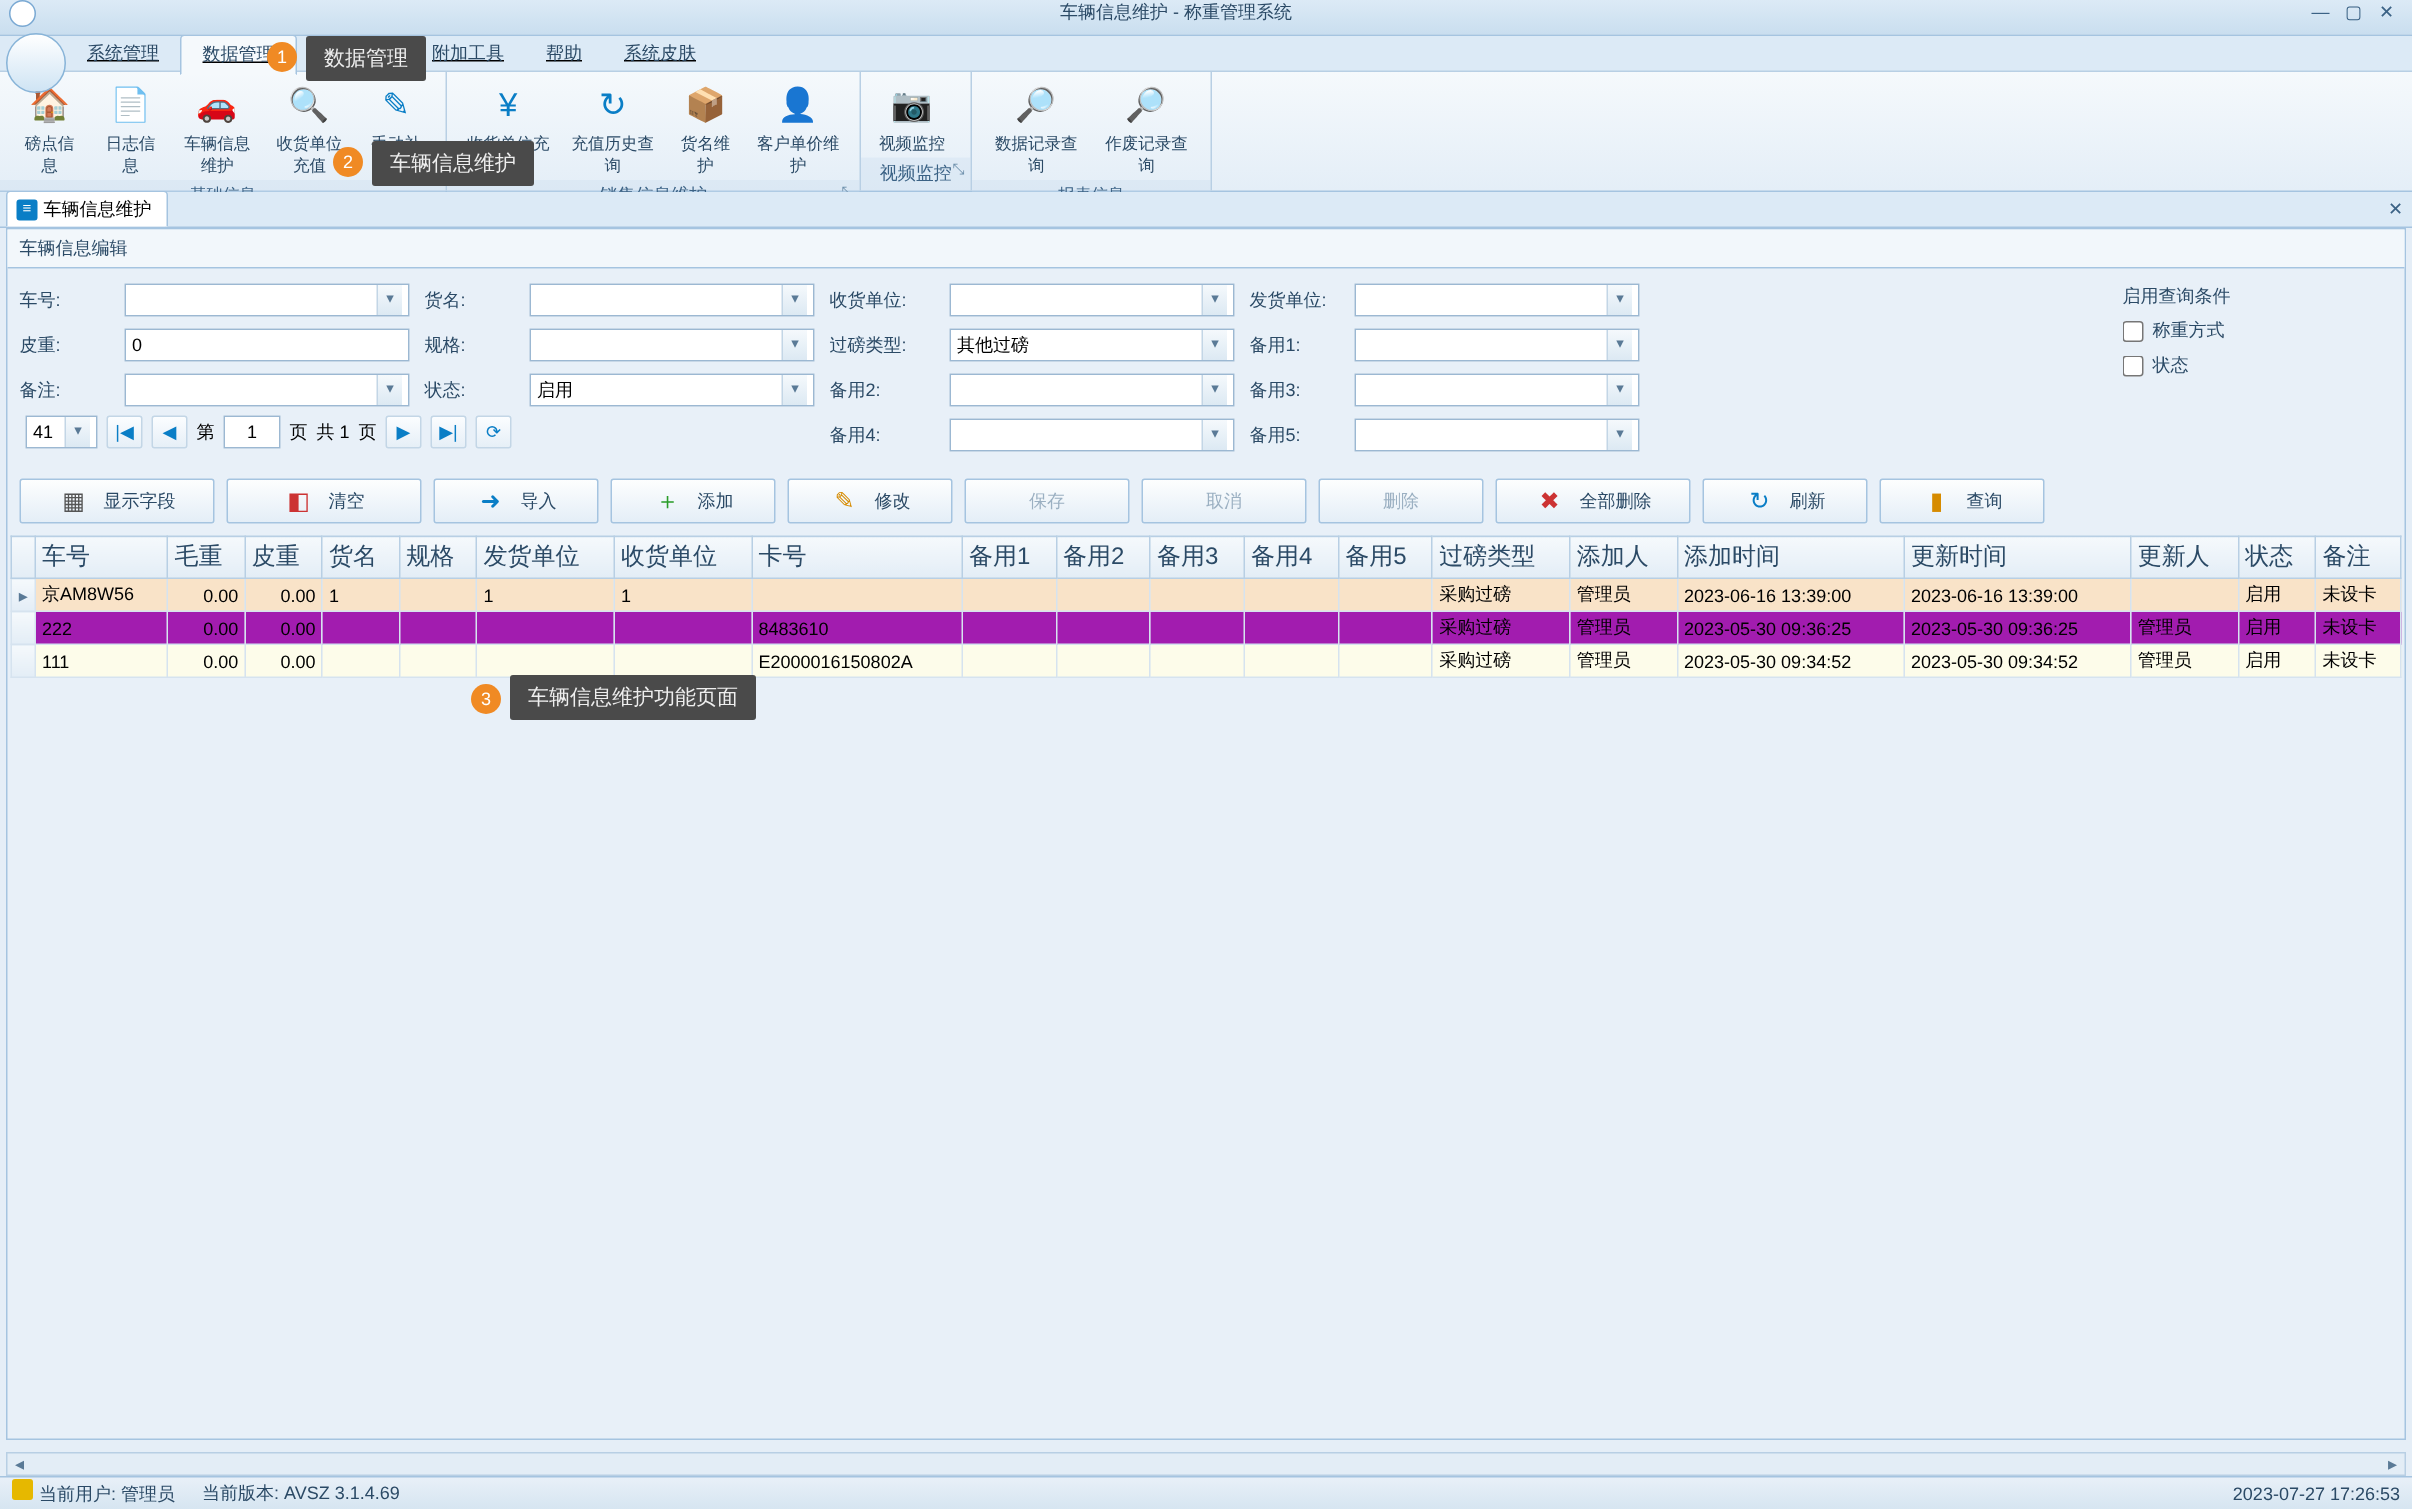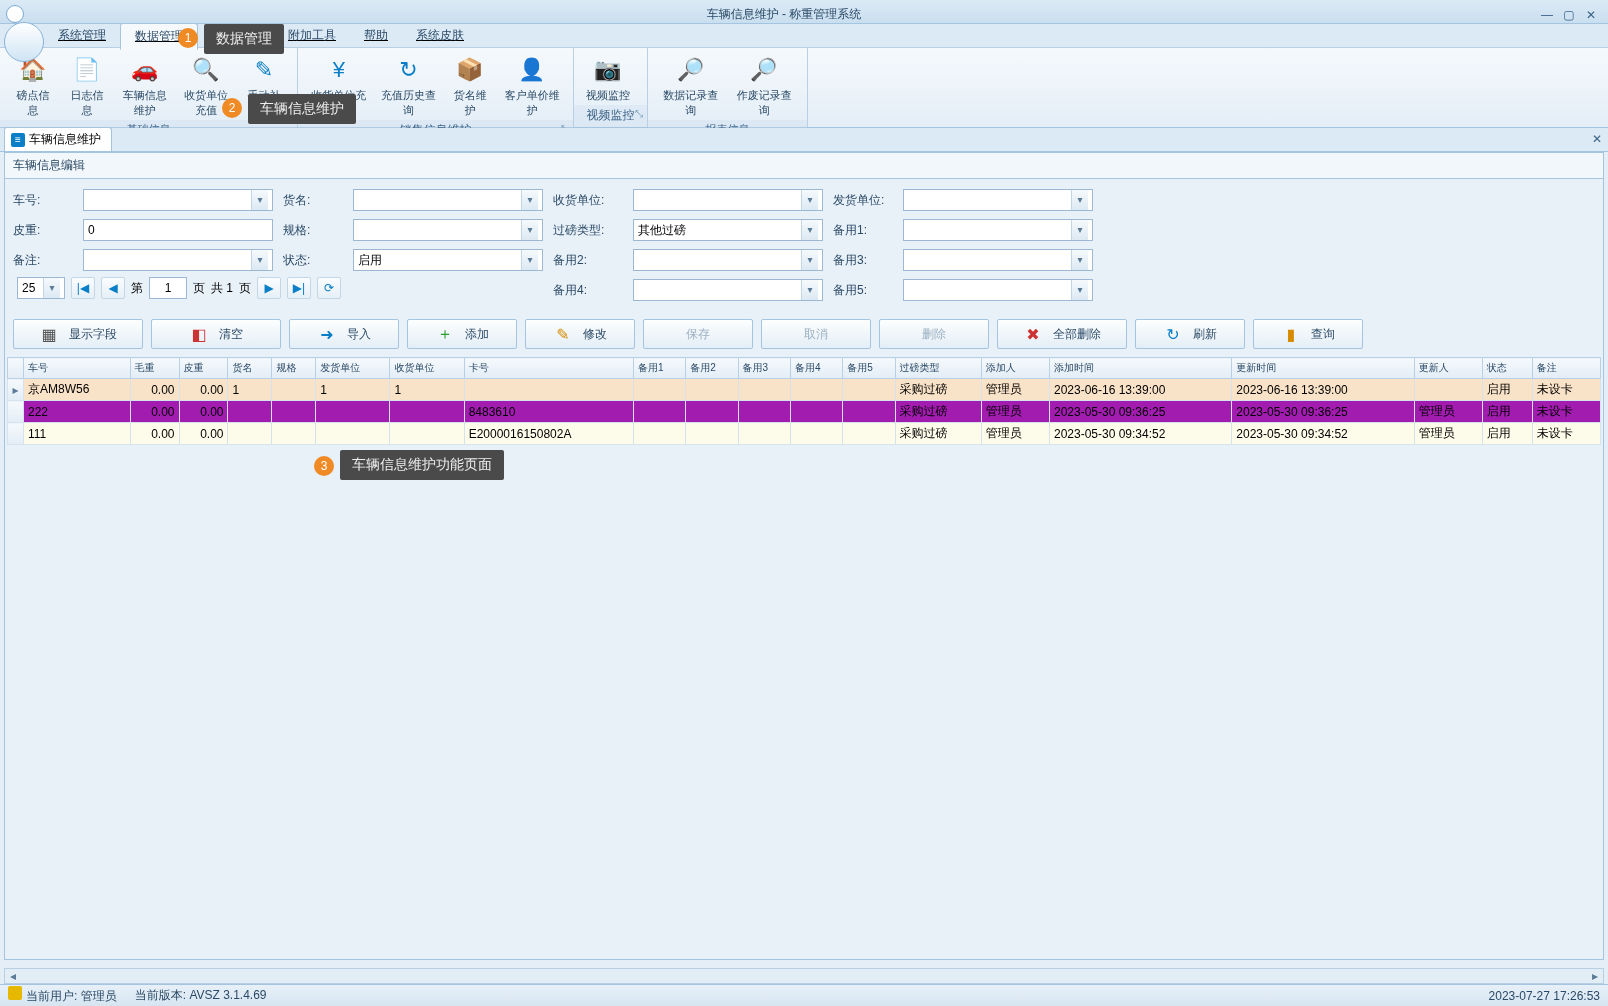--- a/index.html
+++ b/index.html
@@ -1,19 +1,19 @@
 <!DOCTYPE html>
 <html><head>
 <meta charset="utf-8">
 <style>
 * { box-sizing: border-box; margin: 0; padding: 0; font-family: "Microsoft YaHei", Arial, sans-serif; font-size: 12px; }
 body { background: #e5eef7; width: 1608px; height: 1006px; overflow: hidden; position: relative; }
 
 
-.titlebar { height: 24px; background: linear-gradient(#dceaf6, #c9deef); display: flex; align-items: flex-end; padding: 0 6px; border-bottom: 1px solid #a5c4e0; }
+.titlebar { height: 24px; background: linear-gradient(#dceaf6, #c9deef); display: flex; align-items: flex-start; padding: 0 6px; border-bottom: 1px solid #a5c4e0; }
 .titlebar .logo { width: 18px; height: 18px; border-radius: 50%; background: #fff; border: 1px solid #7aa9d3; margin-right: 8px; }
 .titlebar .title { flex: 1; text-align: center; color: #2b4a66; }
 .titlebar .win-btn { width: 22px; height: 16px; display: flex; align-items: center; justify-content: center; color: #3b6285; cursor: pointer; }
 
 
 .menubar { height: 24px; background: #dceaf6; display: flex; align-items: center; padding-left: 44px; border-bottom: 1px solid #b8cfe4; position: relative; text-decoration: underline; }
 .menubar .logo-big { position: absolute; left: 4px; top: -2px; width: 40px; height: 40px; border-radius: 50%; background: linear-gradient(#fff,#cfe4f4); border: 1px solid #88b4d8; z-index: 3; }
 .menubar .menu { padding: 4px 14px; color: #2b4a66; cursor: pointer; }
 .menubar .menu.active { background: #f5f9fc; border: 1px solid #a5c4e0; border-bottom: 1px solid #f5f9fc; border-radius: 3px 3px 0 0; margin-bottom: -1px; }
 
@@ -52,21 +52,21 @@
 .page-inp { width: 38px; height: 22px; border: 1px solid #9cb8d2; text-align: center; background: #fff; }
 .pg-sel { width: 48px; }
 
 .btn-row { display: flex; align-items: center; padding: 4px 8px 8px; gap: 8px; }
 .bigbtn { height: 30px; min-width: 130px; border: 1px solid #a5c4e0; background: linear-gradient(#fdfefe,#e4eef7); display: flex; align-items: center; justify-content: center; gap: 10px; border-radius: 2px; cursor: pointer; color: #2b4a66; }
 .bigbtn .bic { width: 20px; height: 20px; display: flex; align-items: center; justify-content: center; font-size: 16px; }
 .bigbtn.disabled { color: #9bb0c2; }
 
 
 .tbl { width: calc(100% - 4px); border-collapse: collapse; margin: 0 2px; }
-.tbl th { background: linear-gradient(#f5f9fc,#e3edf6); border: 1px solid #b8cfe4; padding: 3px 4px; font-weight: normal; color: #2b4a66; text-align: left; font-size: 10px; white-space: nowrap; }
+.tbl th { background: linear-gradient(#f5f9fc,#e3edf6); border: 1px solid #b8cfe4; padding: 3px 4px; font-weight: normal; color: #2b4a66; text-align: left; font-size: 16px; white-space: nowrap; }
 .tbl td { border: 1px solid #d6e3ef; padding: 2px 4px; background: #fff; white-space: nowrap; font-size: 12px; }
 .tbl tr.r0 td { background: #f9e3c8; }
 .tbl tr.r1 td { background: #a21caf; }
 .tbl tr.r2 td { background: #fdfcea; }
 .rowhdr { width: 16px; background: linear-gradient(#f5f9fc,#e3edf6) !important; text-align: center; color: #5a7a96; }
 .num { text-align: right; }
 
 
 .callout-badge { width: 20px; height: 20px; border-radius: 50%; background: #f08a24; color: #fff; display: flex; align-items: center; justify-content: center; font-size: 12px; position: absolute; z-index: 20; }
 .callout-box { position: absolute; background: #4a4a4a; color: #eee; padding: 6px 12px; border-radius: 2px; z-index: 20; font-size: 14px; }
@@ -231,25 +231,36 @@
 
       <div></div>
         <div></div>
         <div></div>
         <div></div>
       <div class="lbl">备用4:</div>
         <div class="sel"></div>
       <div class="lbl">备用5:</div>
         <div class="sel"></div>
     </div>
+    <div class="side-opts">
+      <div class="hdr">启用查询条件</div>
+      <label class="chk">
+          <input type="checkbox" style="">
+          <span>称重方式</span>
+        </label>
+      <label class="chk">
+          <input type="checkbox" style="">
+          <span>状态</span>
+        </label>
+    </div>
   </div>
 
   <div class="pager-row" style="margin-top:-34px; width:560px; padding-left:12px;">
     <div class="sel pg-sel">
-        <span>25</span>
+        <span>41</span>
       </div>
     <div class="pgbtn">|◀</div>
     <div class="pgbtn">◀</div>
     <span>第</span>
     <input class="page-inp" value="1" style="">
     <span>页</span>
     <span>共 1</span>
     <span>页</span>
     <div class="pgbtn">▶</div>
     <div class="pgbtn">▶|</div>

